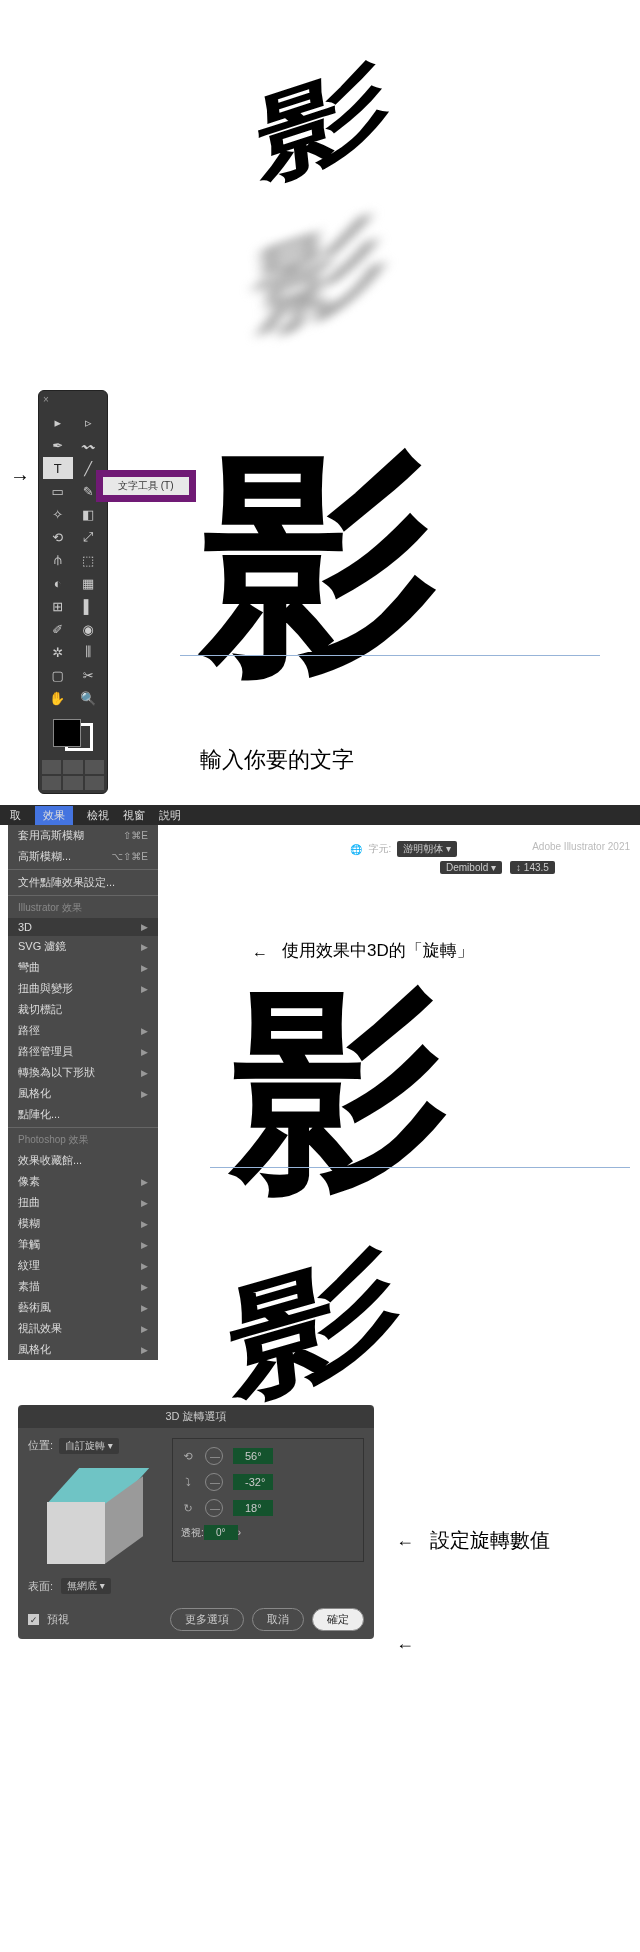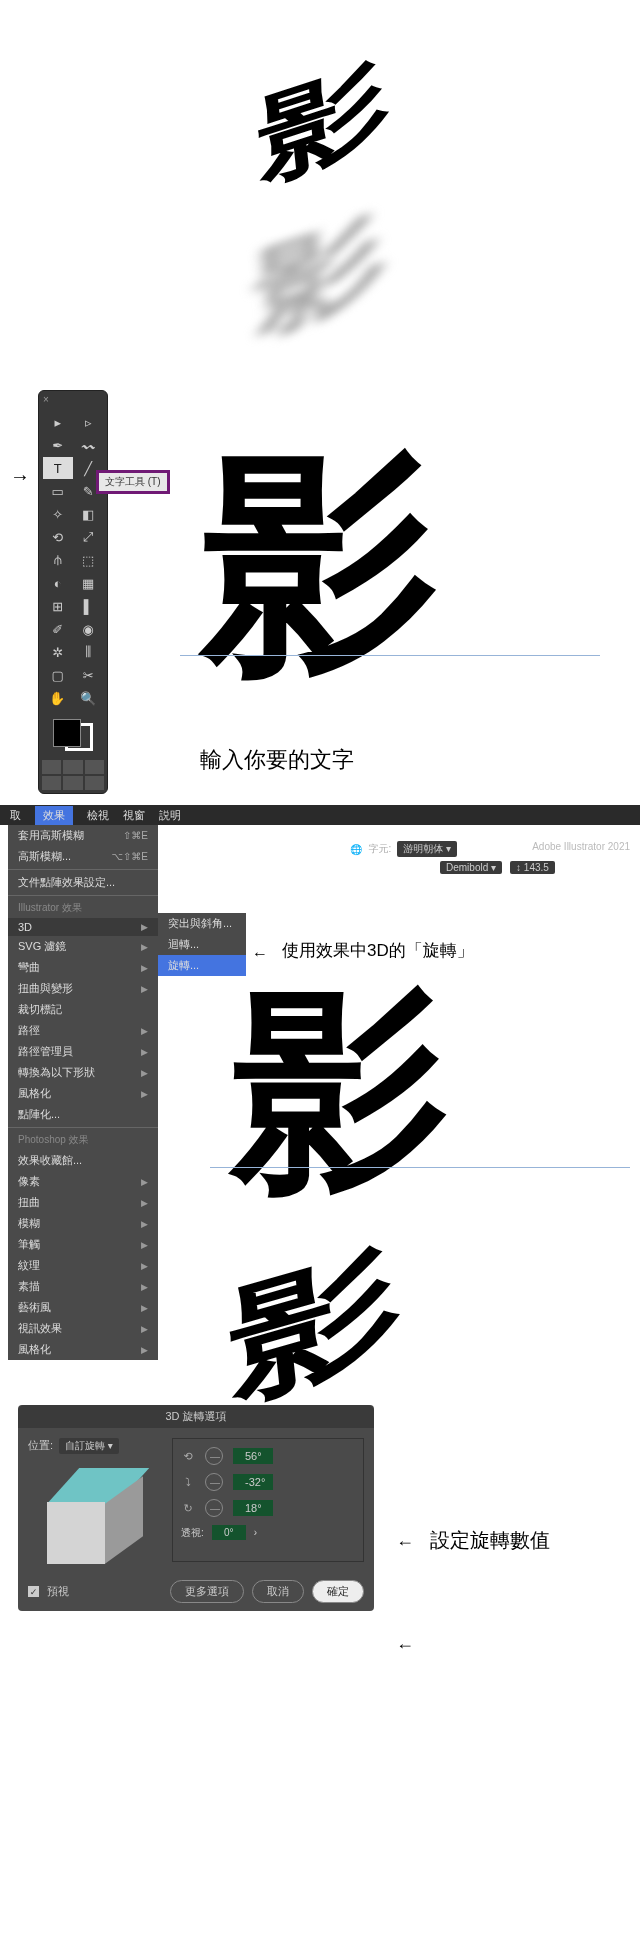--- a/index.html
+++ b/index.html
@@ -14,21 +14,21 @@
 .tool-hdr{height:16px;display:flex;align-items:center;padding:0 4px;gap:3px}
 .tool-x{color:#999;font-size:10px}
 .tool-grid{display:grid;grid-template-columns:1fr 1fr;gap:1px;padding:4px}
 .tool-cell{height:22px;background:#383838;display:flex;align-items:center;justify-content:center;color:#ccc;font-size:13px;cursor:pointer}
 .tool-cell.sel{background:#ddd;color:#222}
 .swatch{margin:6px auto;width:40px;height:32px;position:relative}
 .sw-fill{position:absolute;width:28px;height:28px;background:#000;border:1px solid #888;left:0;top:0}
 .sw-stroke{position:absolute;width:28px;height:28px;background:#383838;border:3px solid #fff;right:0;bottom:0}
 .tool-foot{display:grid;grid-template-columns:repeat(3,1fr);gap:2px;padding:3px}
 .tf{height:14px;background:#555}
-.tooltip{position:absolute;left:96px;top:95px;background:#e8e8e8;border:3px solid #701a75;font-size:10px;padding:2px 6px;color:#333;white-space:nowrap}
+.tooltip{position:absolute;left:96px;top:95px;background:#e8e8e8;border:7px solid #701a75;font-size:10px;padding:2px 15px;color:#333;white-space:nowrap}
 .arrow-r{position:absolute;left:10px;top:88px;font-size:20px;font-weight:300}
 .big-char{position:absolute;left:200px;top:30px;font-size:240px;font-family:"Songti TC",serif;font-weight:900}
 .baseline{position:absolute;left:180px;top:280px;width:420px;height:1px;background:#97b4d8}
 .caption2{position:absolute;left:200px;top:370px;font-size:22px;font-weight:500}
 .sec3{height:390px;position:relative;background:#fff}
 .menubar{height:20px;background:#2a2a2a;display:flex;align-items:center;color:#ddd;font-size:11px;padding-left:10px;gap:14px}
 .menubar .act{background:#4474e0;padding:2px 8px}
 .app-title{position:absolute;right:10px;top:36px;color:#bbb;font-size:10px}
 .char-bar{position:absolute;left:350px;top:36px;color:#aaa;font-size:10px;display:flex;align-items:center;gap:6px}
 .dd{background:#3a3a3a;color:#ccc;padding:1px 6px;font-size:10px;border-radius:2px}
@@ -55,21 +55,21 @@
 .pos-row{display:flex;align-items:flex-start;gap:6px;margin-bottom:8px}
 .cube{width:110px;height:100px;position:relative;margin-left:5px}
 .cube-top{position:absolute;width:70px;height:36px;background:#6fc4c5;transform:skewX(-42deg);left:30px;top:6px}
 .cube-front{position:absolute;width:58px;height:62px;background:#d4d4d4;left:14px;top:40px}
 .cube-side{position:absolute;width:38px;height:60px;background:#9a9a9a;transform:skewY(-36deg);left:72px;top:28px}
 .dlg-right{flex:1;border:1px solid #333;padding:8px}
 .rot-row{display:flex;align-items:center;gap:10px;margin-bottom:8px}
 .rot-ico{width:18px;height:18px;border:1px solid #888;border-radius:50%;position:relative}
 .rot-ico::after{content:"";position:absolute;width:10px;height:1px;background:#888;left:4px;top:9px}
 .rot-val{background:#14532d;padding:2px 12px;width:40px;text-align:right}
-.persp-row{display:flex;align-items:center;gap:8px;margin-top:6px;font-size:10px}
+.persp-row{display:flex;align-items:center;margin-top:6px;font-size:10px}
 .surf-row{padding:6px 10px;display:flex;align-items:center;gap:8px}
 .dlg-foot{padding:8px 10px;display:flex;align-items:center;gap:8px}
 .chk{width:11px;height:11px;background:#ccc;display:inline-flex;align-items:center;justify-content:center;font-size:9px;color:#333}
 .btn{padding:3px 14px;border:1px solid #888;border-radius:12px;font-size:11px;cursor:pointer}
 .btn.primary{background:#eee;color:#222}
 .spacer{flex:1}
 .arrow-l4{position:absolute;left:396px;top:335px;font-size:18px}
 .note4{position:absolute;left:430px;top:332px;font-size:20px;font-weight:500}
 .arrow-l5{position:absolute;left:396px;top:438px;font-size:18px}
 .axis-lbl{width:14px;text-align:center;color:#aaa;font-size:11px}
@@ -243,25 +243,20 @@
     <div class="menu-item">
         <span>視訊效果</span>
         <span class="tri">▶</span>
       </div>
     <div class="menu-item">
         <span>風格化</span>
         <span class="tri">▶</span>
       </div>
   </div>
 
-  <div class="submenu">
-    <div class="menu-item">突出與斜角...</div>
-    <div class="menu-item">迴轉...</div>
-    <div class="menu-item sel-item">旋轉...</div>
-  </div>
 
   <div class="arrow-l">←</div>
   <div class="note3">使用效果中3D的「旋轉」</div>
   <div class="big-char3">影</div>
   <div class="baseline3"></div>
 </div>
 
 <div class="sec sec4">
   <div class="char-3d-2">影</div>
 
@@ -295,20 +290,24 @@
           <div class="rot-ico"></div>
           <div class="rot-val">18°</div>
         </div>
         <div class="persp-row">
           <span>透視:</span>
           <span class="rot-val" style="width:34px;text-align:center">0°</span>
           <span>›</span>
         </div>
       </div>
     </div>
+    <div class="surf-row">
+      <span>表面:</span>
+      <span class="dd"><span>無網底</span> ▾</span>
+    </div>
     <div class="dlg-foot">
       <span class="chk">✓</span>
       <span>預視</span>
       <span class="spacer"></span>
       <span class="btn">更多選項</span>
       <span class="btn">取消</span>
       <span class="btn primary">確定</span>
     </div>
   </div>
 

